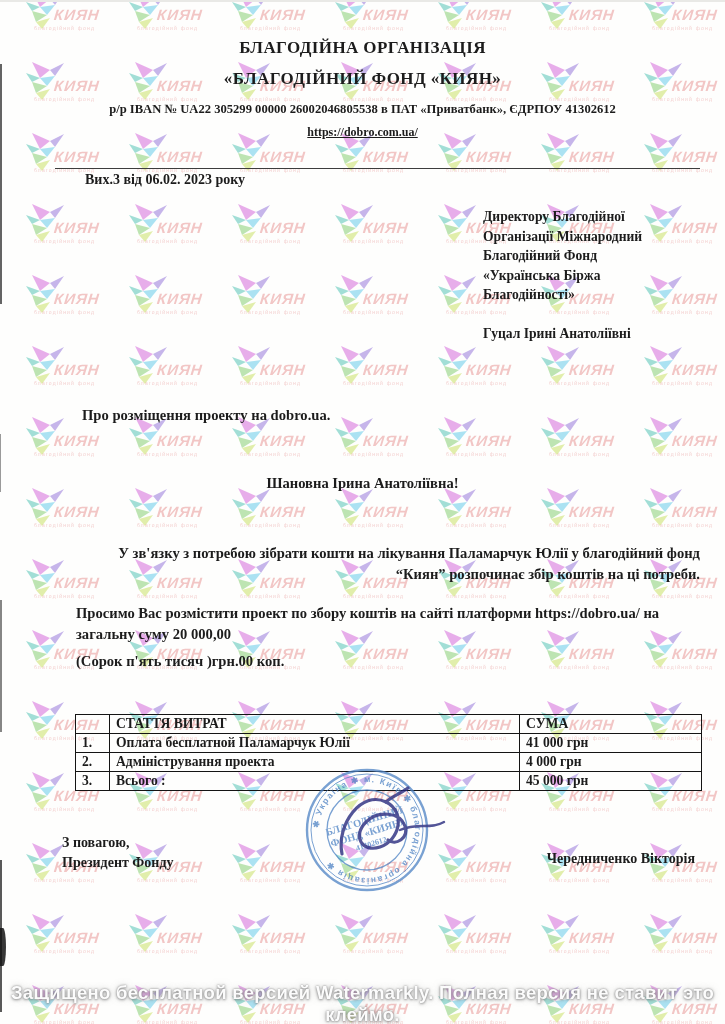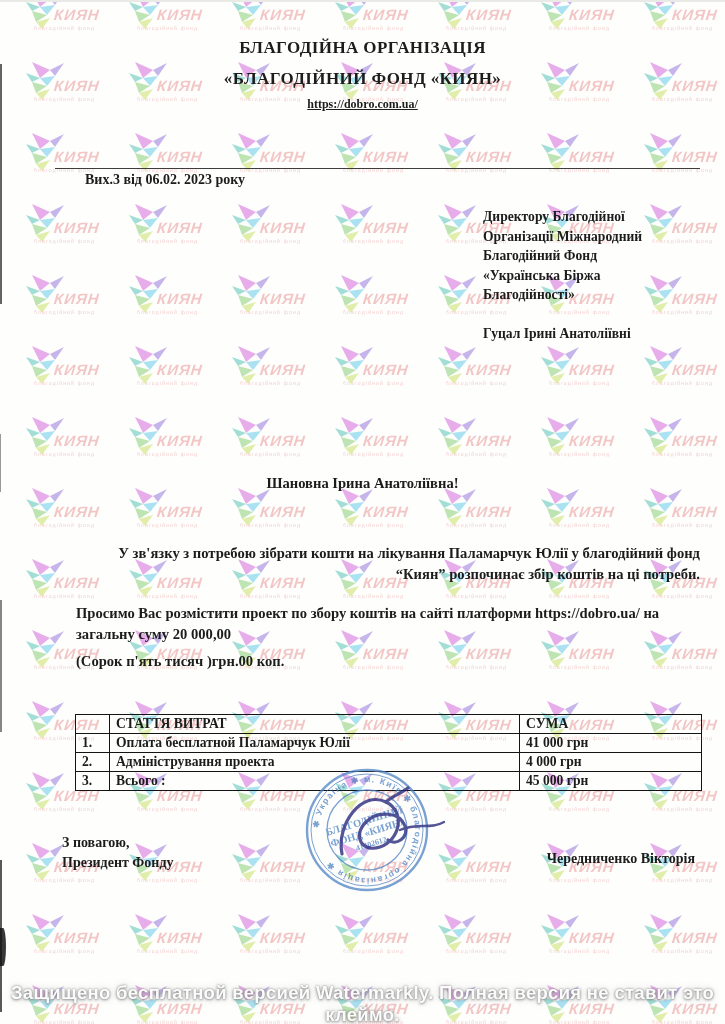--- a/index.html
+++ b/index.html
@@ -1361,35 +1361,37 @@
       <span class="wm-logo-text">КИЯН</span>
       <span class="wm-logo-sub">благодійний фонд</span>
     </div>
     </div>
 
   <div class="content">
 
     <div class="header">
       <div class="org-line1">БЛАГОДІЙНА ОРГАНІЗАЦІЯ</div>
       <div class="org-line2">«БЛАГОДІЙНИЙ ФОНД «КИЯН»</div>
+      <div class="bank-line">р/р IBAN № UA22 305299 00000 26002046805538  в ПАТ «Приватбанк», ЄДРПОУ 41302612</div>
       <div class="site-line">https://dobro.com.ua/</div>
     </div>
 
     <div class="header-rule"></div>
     <div class="ref-line">Вих.3  від 06.02. 2023 року</div>
 
     <div class="addressee">
       <div>Директору Благодійної</div>
       <div>Організації Міжнародний</div>
       <div>Благодійний Фонд</div>
       <div>«Українська Біржа</div>
       <div>Благодійності»</div>
       <div class="name">Гуцал Ірині Анатоліївні</div>
     </div>
 
+    <div class="subject">Про розміщення проекту на dobro.ua.</div>
     <div class="salutation">Шановна Ірина Анатоліївна!</div>
 
     <div class="para para-1">У зв'язку з потребою зібрати кошти на лікування Паламарчук Юлії у благодійний фонд “Киян” розпочинає збір коштів на ці потреби.</div>
     <div class="para para-2">Просимо Вас розмістити проект по збору коштів на сайті платформи  https://dobro.ua/  на загальну суму 20 000,00</div>
     <div class="para para-3">(Сорок п'ять тисяч )грн.00 коп.</div>
 
     <table class="expenses">
       <thead>
         <tr>
           <th class="col-num"></th>

